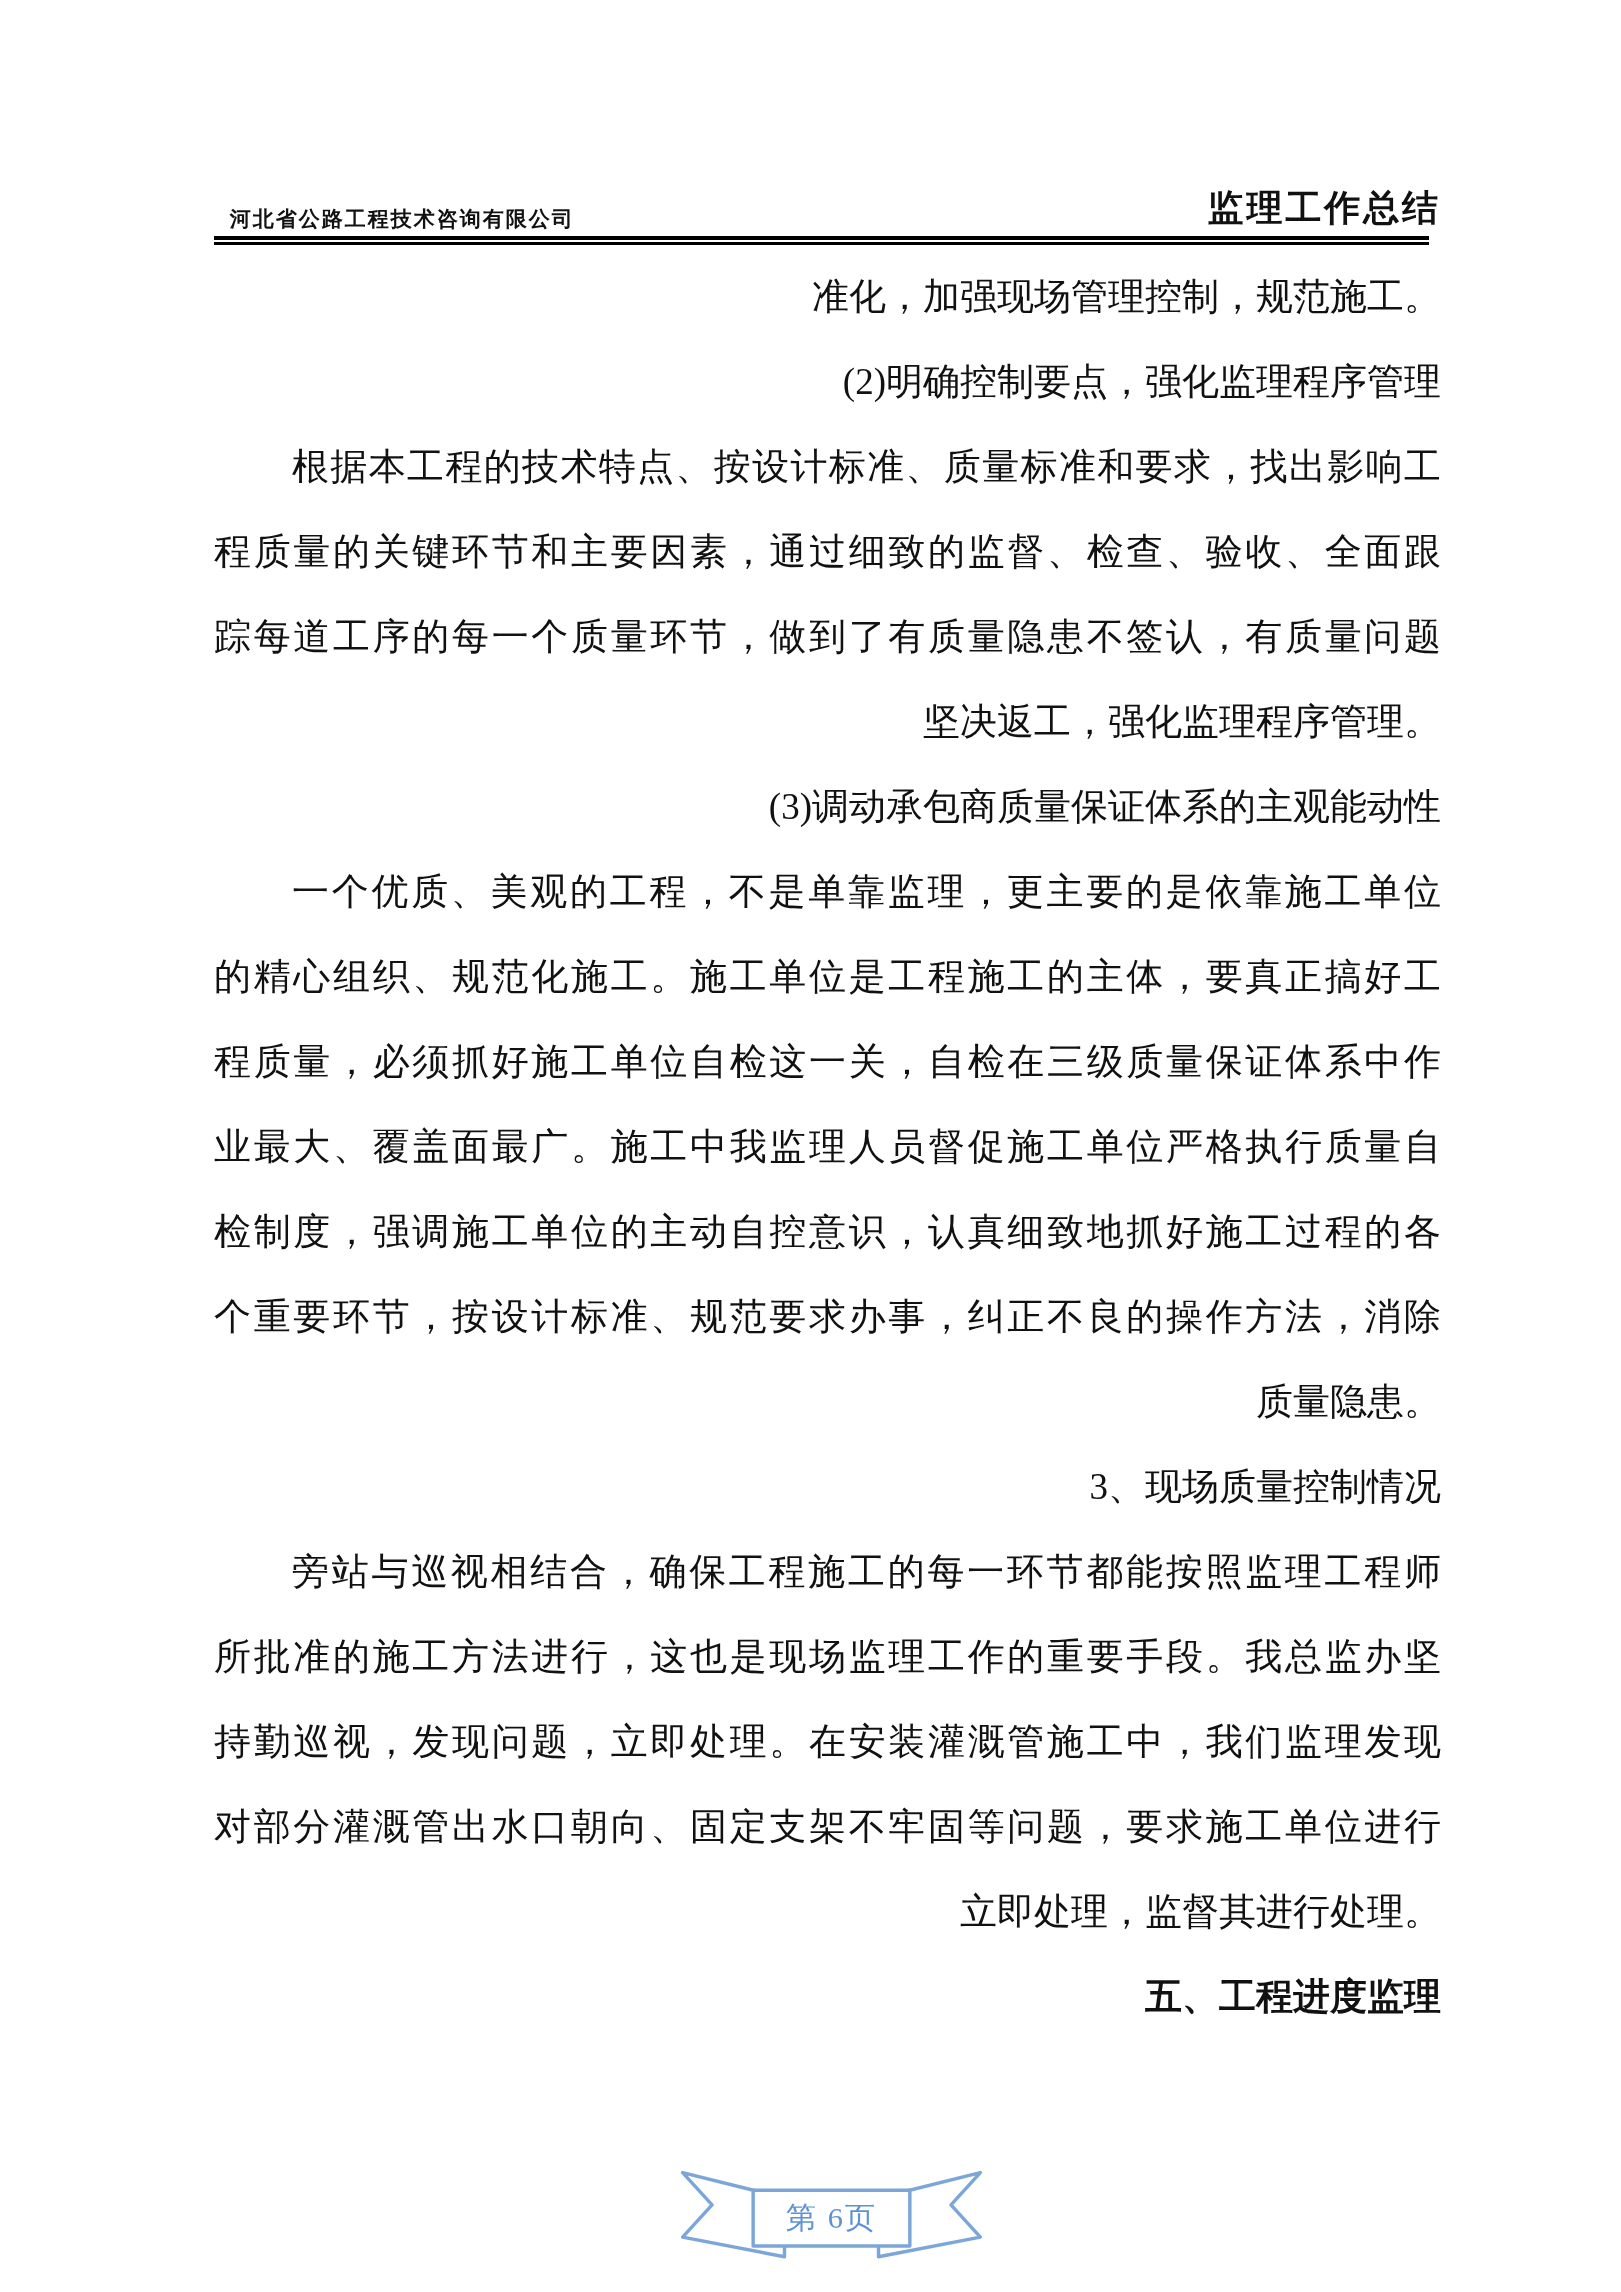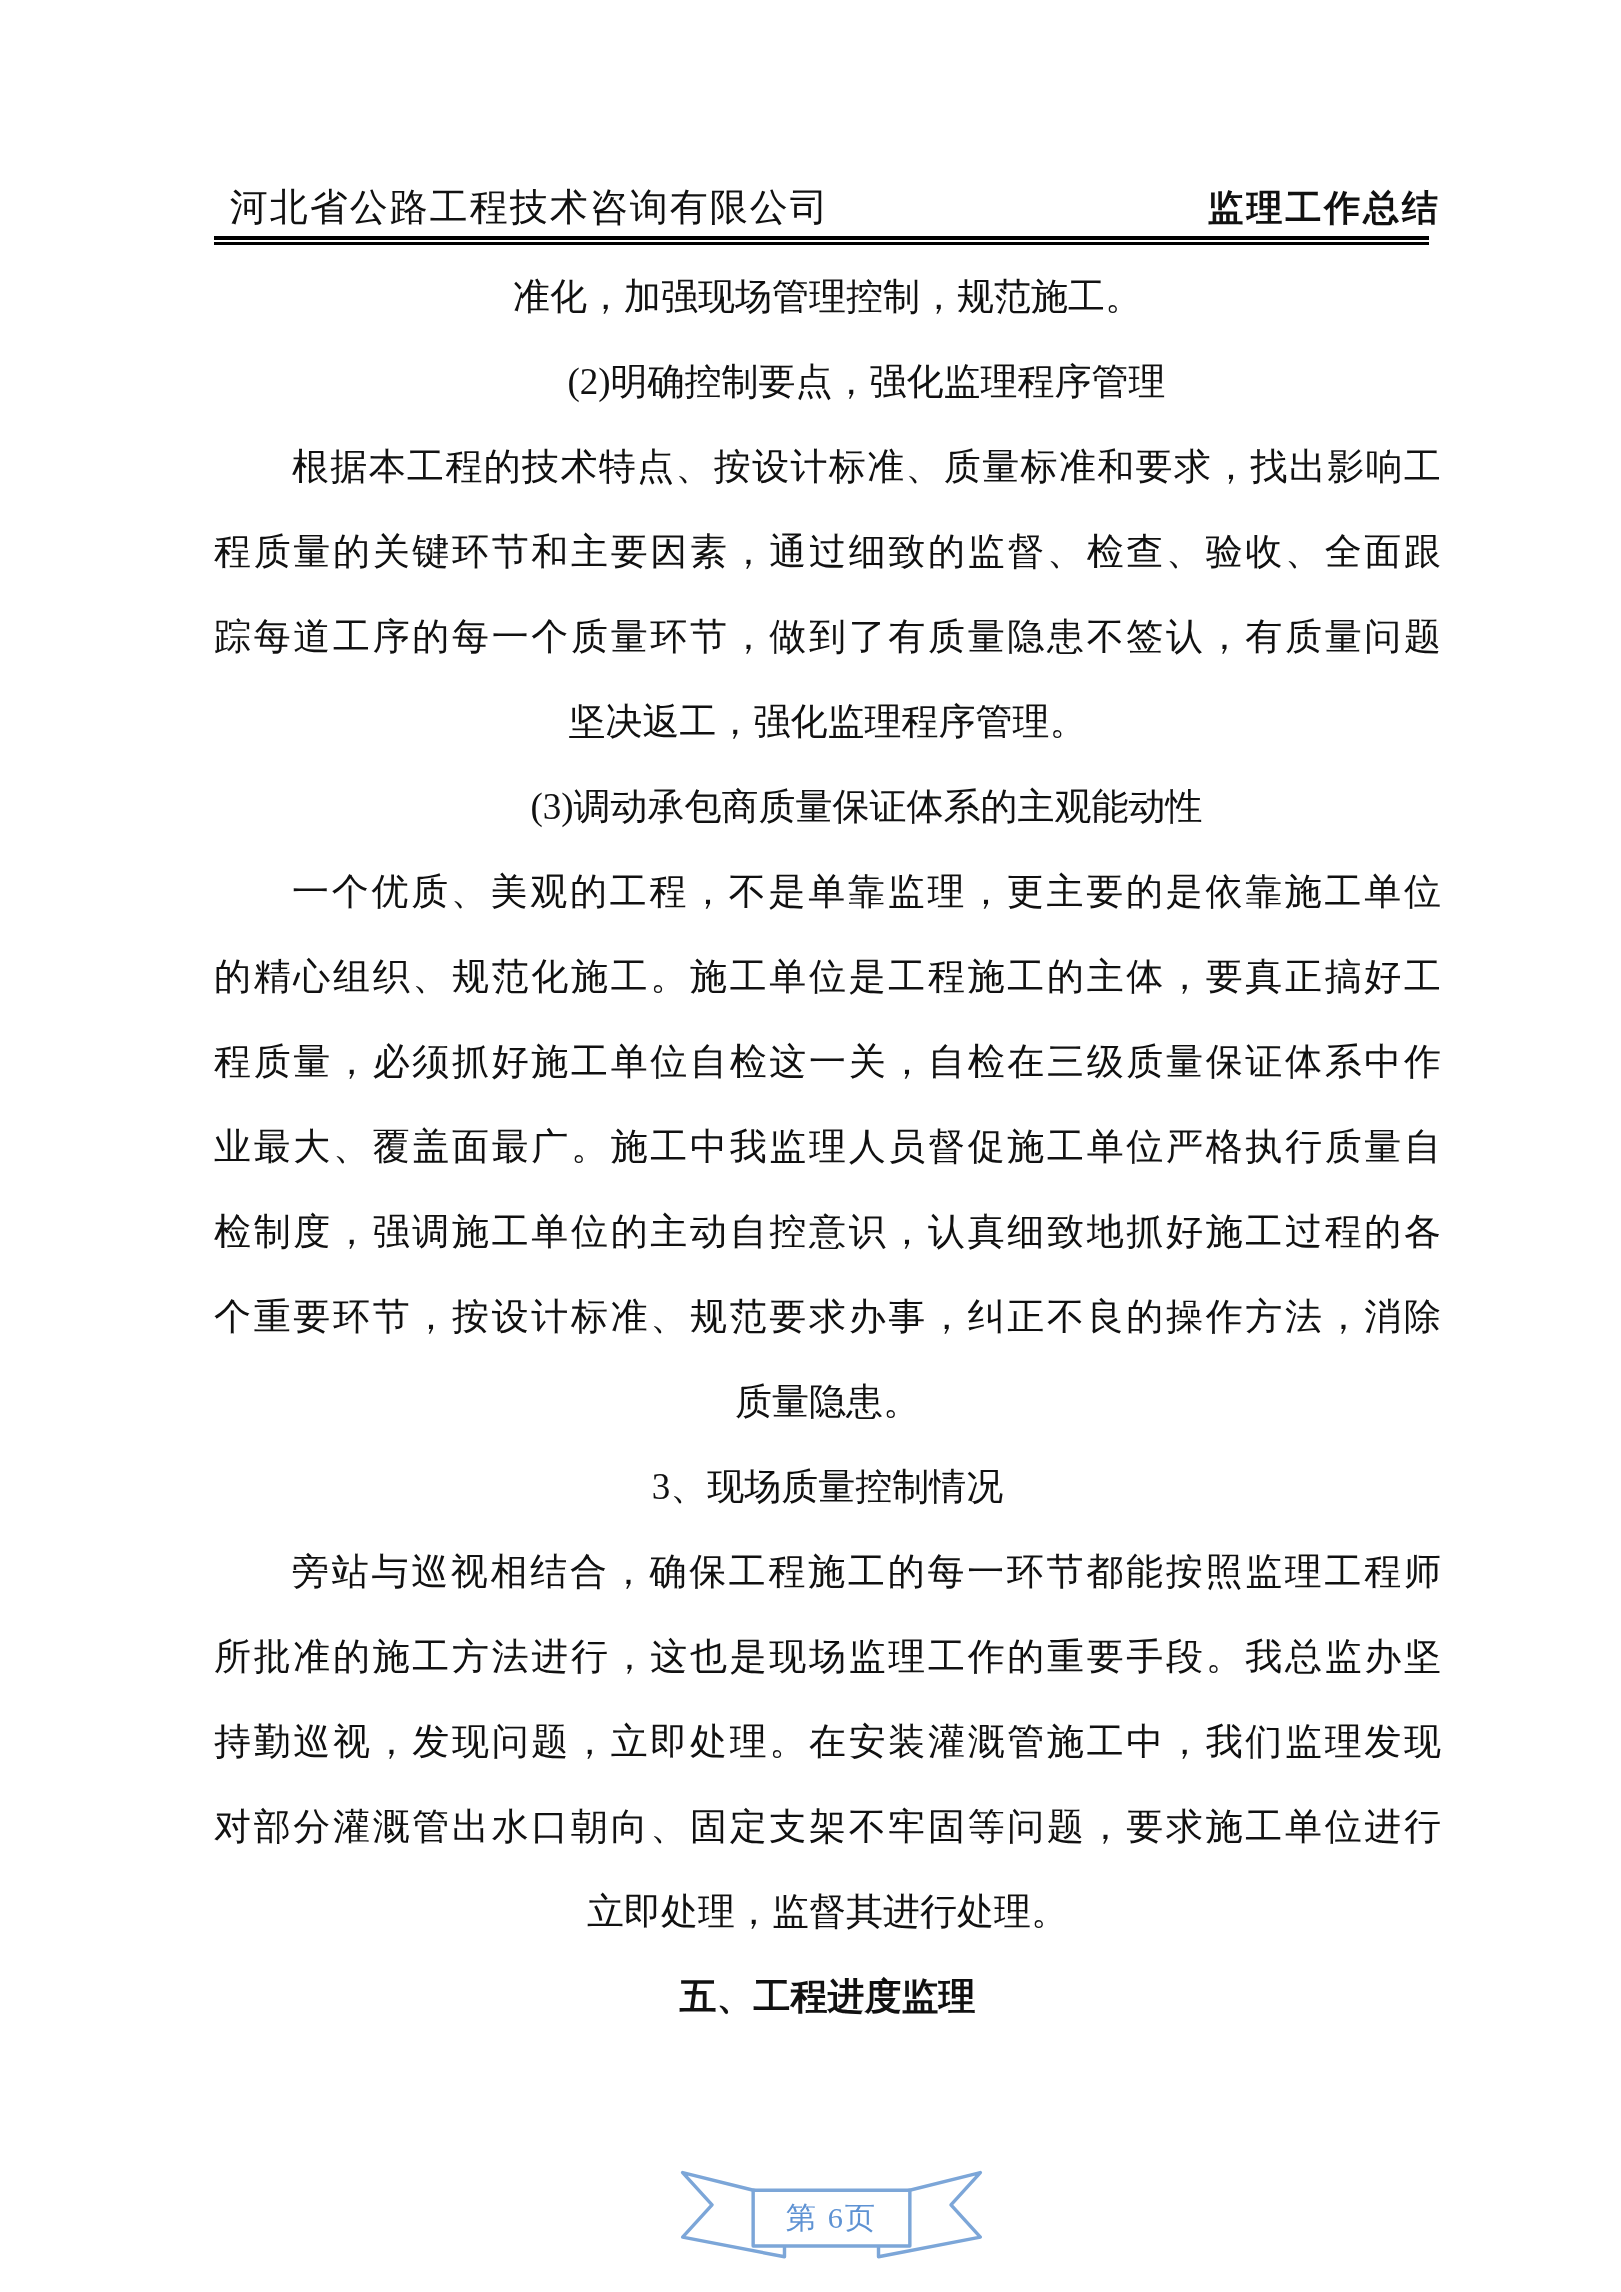--- a/index.html
+++ b/index.html
@@ -22,22 +22,22 @@
     position: absolute;
     left: 214px;
     top: 192px;
     width: 1227px;
     height: 41px;
   }
   .header-company {
     position: absolute;
     left: 15.7px;
     bottom: 0;
-    font-size: 38px;
-    font-weight: normal;
+    font-size: 21px;
+    font-weight: bold;
     letter-spacing: 2px;
     white-space: nowrap;
   }
   .header-doctitle {
     position: absolute;
     right: 0;
     bottom: 0;
     font-size: 36px;
     font-weight: bold;
     letter-spacing: 2.9px;
@@ -60,21 +60,21 @@
     top: 254px;
     width: 1227px;
   }
   .line {
     box-sizing: border-box;
     height: 85px;
     line-height: 85px;
     font-size: 37px;
     overflow: hidden;
     white-space: nowrap;
-    text-align: center;
+    text-align: right;
   }
   .line.full {
     white-space: normal;
     text-align: justify;
     text-align-last: justify;
   }
   .line.indent {
     padding-left: 78px;
   }
   .line.bold {

